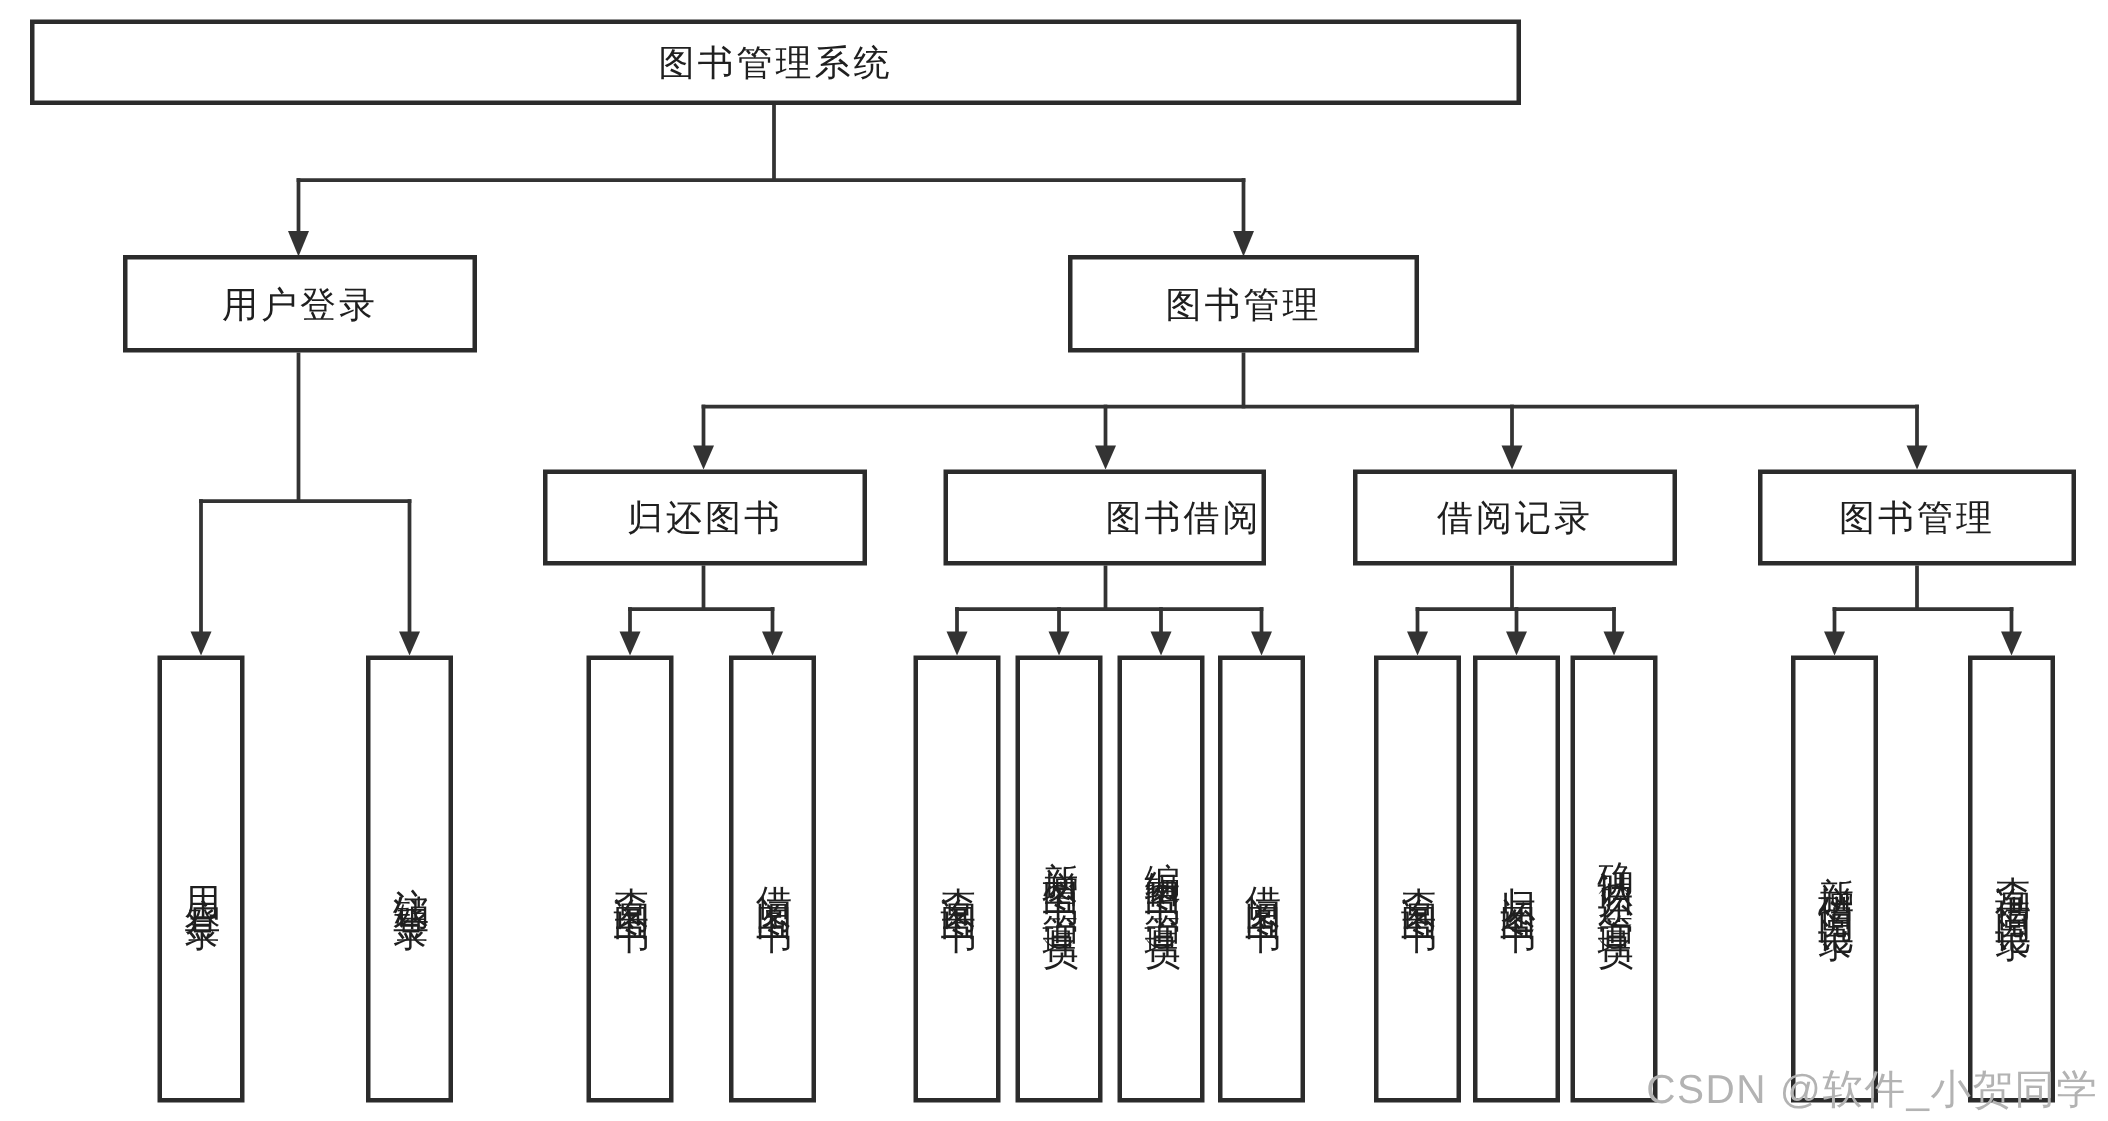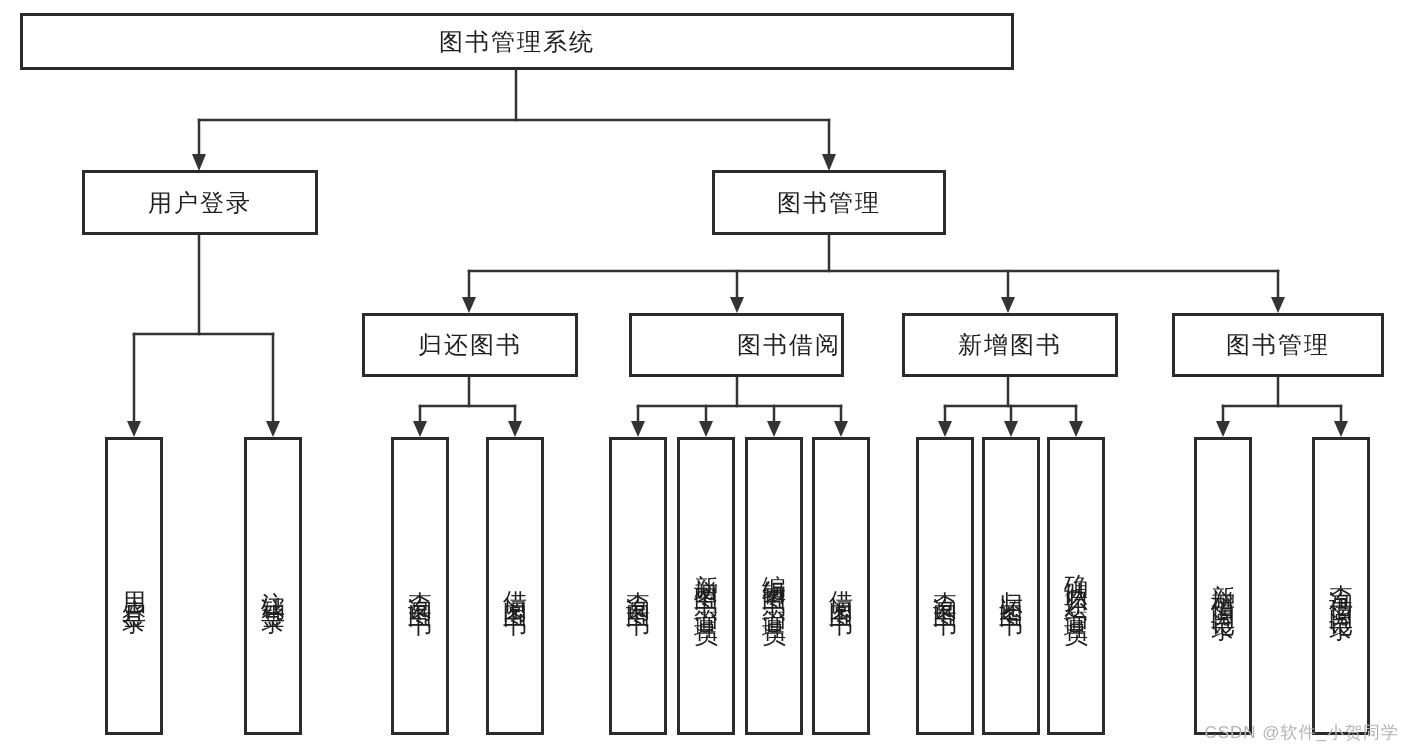--- a/index.html
+++ b/index.html
@@ -40,21 +40,21 @@
     text-orientation:mixed;
     font-size:24px;
     line-height:1;
     letter-spacing:7px;
     color:#1f1f1f;
     white-space:nowrap;
   }
   .watermark{
     position:absolute;
     right:6px;bottom:3px;
-    font-size:17px;
+    font-size:27px;
     letter-spacing:1px;
     color:#b3b3b3;
     z-index:2;
     white-space:nowrap;
   }
 </style>
 </head>
 <body>
 
 <div class="stage">
@@ -137,21 +137,21 @@
     <span class="hlabel">图书管理</span>
   </div>
 
   <div class="box" style="left:362px;top:313px;width:216px;height:64px;">
     <span class="hlabel">归还图书</span>
   </div>
   <div class="box" style="left:629px;top:313px;width:215px;height:64px;justify-content:flex-end;">
     <span class="hlabel">图书借阅</span>
   </div>
   <div class="box" style="left:902px;top:313px;width:216px;height:64px;">
-    <span class="hlabel">新增图书</span>
+    <span class="hlabel">借阅记录</span>
   </div>
   <div class="box" style="left:1172px;top:313px;width:212px;height:64px;">
     <span class="hlabel">图书管理</span>
   </div>
 
   <div class="leaf" style="left:105px;">
     <span class="vlabel">用户登录</span>
   </div>
   <div class="leaf" style="left:244px;">
     <span class="vlabel">注销登录</span>

